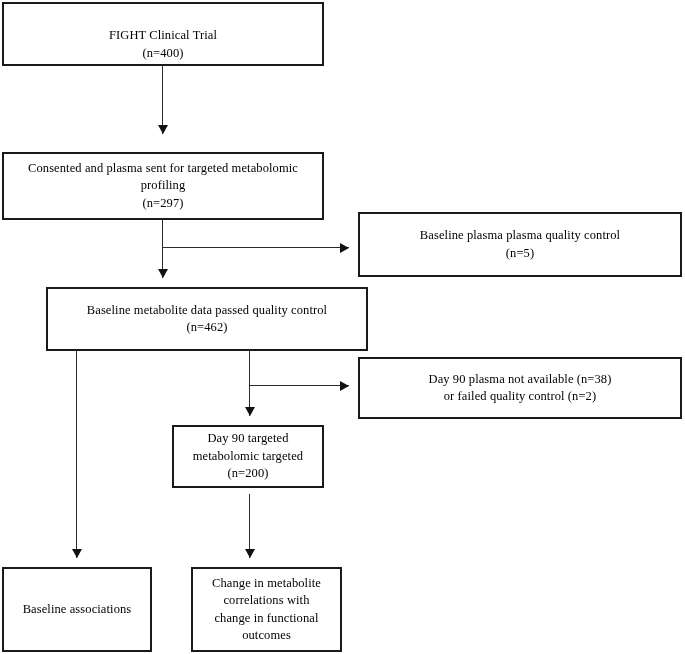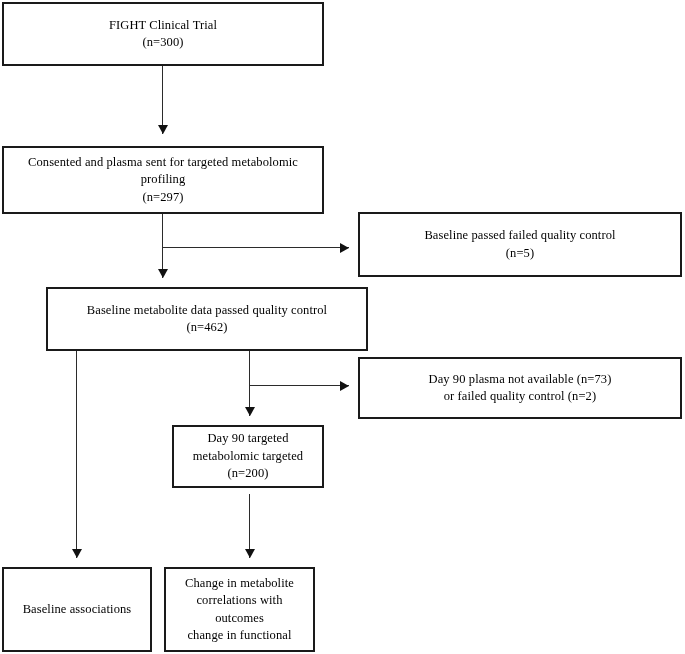--- a/index.html
+++ b/index.html
@@ -78,64 +78,64 @@
     <div class="hline" style="left: 162px; top: 247px; width: 187px;"></div>
     <div class="arrow-right" style="left: 340px; top: 243px;"></div>
     <div class="vline" style="left: 249px; top: 351px; height: 65px;"></div>
     <div class="arrow-down" style="left: 245px; top: 407px;"></div>
     <div class="hline" style="left: 249px; top: 385px; width: 100px;"></div>
     <div class="arrow-right" style="left: 340px; top: 381px;"></div>
     <div class="vline" style="left: 76px; top: 351px; height: 207px;"></div>
     <div class="arrow-down" style="left: 72px; top: 549px;"></div>
     <div class="vline" style="left: 249px; top: 494px; height: 64px;"></div>
     <div class="arrow-down" style="left: 245px; top: 549px;"></div>
-    <div class="node" style="left: 2px; top: 2px; width: 322px; height: 64px;">
+    <div class="node" style="left: 2px; top: 2px; width: 322px; height: 64px; align-items: flex-end;">
       <div class="lines">
         <span class="ln">FIGHT Clinical Trial</span>
-        <span class="ln">(n=300)</span>
+        <span class="ln">(n=400)</span>
       </div>
     </div>
-    <div class="node" style="left: 2px; top: 146px; width: 322px; height: 68px;">
+    <div class="node" style="left: 2px; top: 152px; width: 322px; height: 68px;">
       <div class="lines">
         <span class="ln">Consented and plasma sent for targeted metabolomic</span>
         <span class="ln">profiling</span>
         <span class="ln">(n=297)</span>
       </div>
     </div>
     <div class="node" style="left: 358px; top: 212px; width: 324px; height: 65px;">
       <div class="lines">
-        <span class="ln">Baseline passed failed quality control</span>
+        <span class="ln">Baseline plasma plasma quality control</span>
         <span class="ln">(n=5)</span>
       </div>
     </div>
     <div class="node" style="left: 2px; top: 287px; width: 322px; height: 64px; margin-left: 44px;">
       <div class="lines">
         <span class="ln">Baseline metabolite data passed quality control</span>
         <span class="ln">(n=462)</span>
       </div>
     </div>
     <div class="node" style="left: 358px; top: 357px; width: 324px; height: 62px;">
       <div class="lines">
-        <span class="ln">Day 90 plasma not available (n=73)</span>
+        <span class="ln">Day 90 plasma not available (n=38)</span>
         <span class="ln">or failed quality control (n=2)</span>
       </div>
     </div>
     <div class="node" style="left: 172px; top: 425px; width: 152px; height: 63px;">
       <div class="lines">
         <span class="ln">Day 90 targeted</span>
         <span class="ln">metabolomic targeted</span>
         <span class="ln">(n=200)</span>
       </div>
     </div>
     <div class="node" style="left: 2px; top: 567px; width: 150px; height: 85px;">
       <div class="lines">
         <span class="ln">Baseline associations</span>
       </div>
     </div>
-    <div class="node" style="left: 164px; top: 567px; width: 151px; height: 85px;">
+    <div class="node" style="left: 191px; top: 567px; width: 151px; height: 85px;">
       <div class="lines">
         <span class="ln">Change in metabolite</span>
         <span class="ln">correlations with</span>
+        <span class="ln">change in functional</span>
         <span class="ln">outcomes</span>
-        <span class="ln">change in functional</span>
       </div>
     </div>
   </div>
 
 </body></html>

